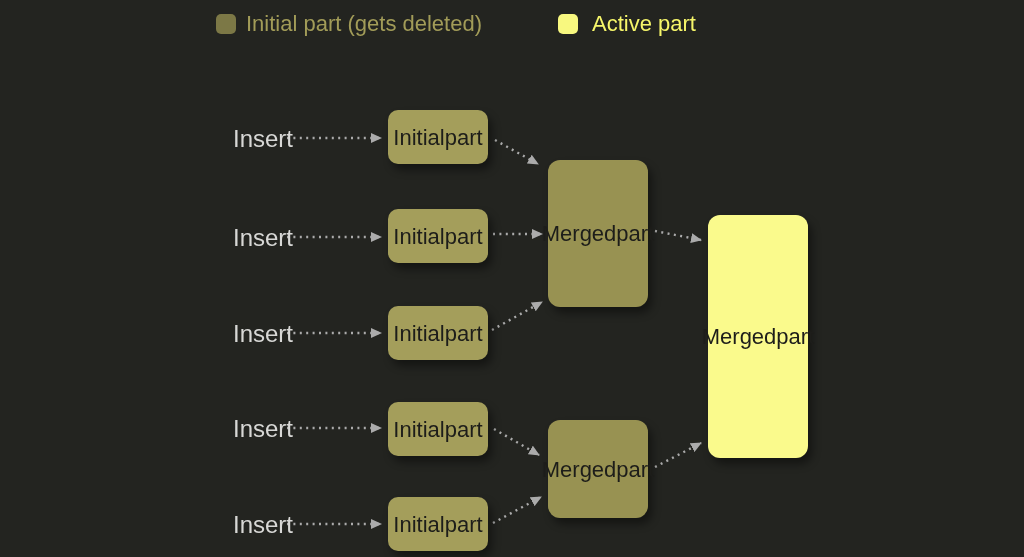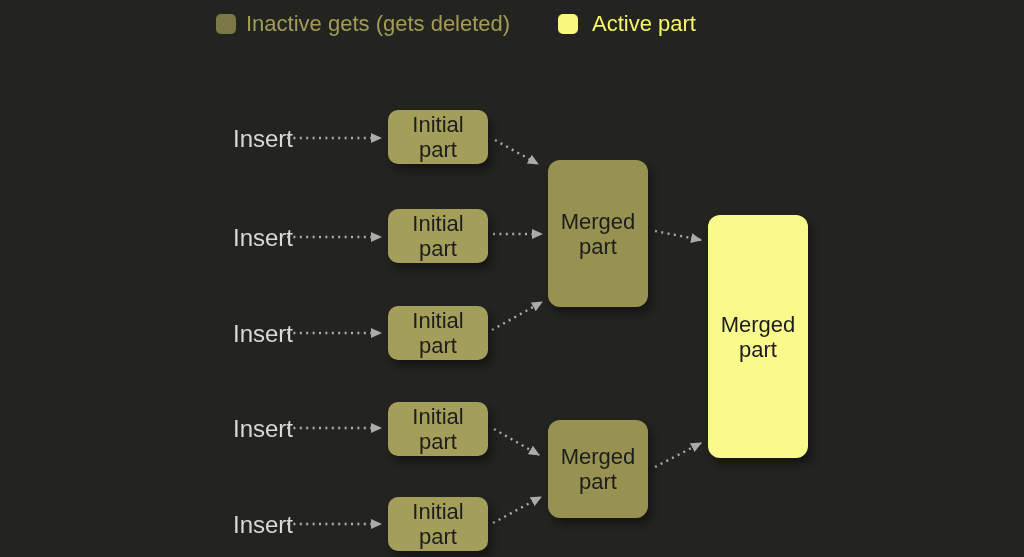--- a/index.html
+++ b/index.html
@@ -51,21 +51,21 @@
     font-size: 24px;
     line-height: 27px;
     color: var(--insert-text, #d8d8d6);
     white-space: nowrap;
     margin-left: 15px;
   }
 
   .part-box {
     position: absolute;
     display: flex;
-    flex-direction: column;
+    flex-direction: row;
     align-items: center;
     justify-content: center;
     text-align: left;
     font-size: 22px;
     line-height: 25px;
     color: var(--box-text, #1d1d1a);
     box-shadow: 4px 6px 9px rgba(0,0,0,0.42);
   }
   .initial-box {
     left: 388px;
@@ -109,21 +109,21 @@
 
     <line x1="494" y1="429" x2="539" y2="455" marker-end="url(#ah)"></line>
     <line x1="493" y1="523" x2="541" y2="497" marker-end="url(#ah)"></line>
 
     <line x1="655" y1="231" x2="701" y2="240" marker-end="url(#ah)"></line>
     <line x1="655" y1="467" x2="701" y2="443" marker-end="url(#ah)"></line>
   </svg>
 
   <div>
     <span class="legend-swatch swatch-inactive"></span>
-    <span class="legend-label label-inactive">Inactive gets (gets deleted)</span>
+    <span class="legend-label label-inactive">Initial part (gets deleted)</span>
     <span class="legend-swatch swatch-active"></span>
     <span class="legend-label label-active">Active part</span>
   </div>
 
   <span class="insert-label" style="top:125px">Insert</span>
   <span class="insert-label" style="top:224px">Insert</span>
   <span class="insert-label" style="top:320px">Insert</span>
   <span class="insert-label" style="top:415px">Insert</span>
   <span class="insert-label" style="top:511px">Insert</span>
 

